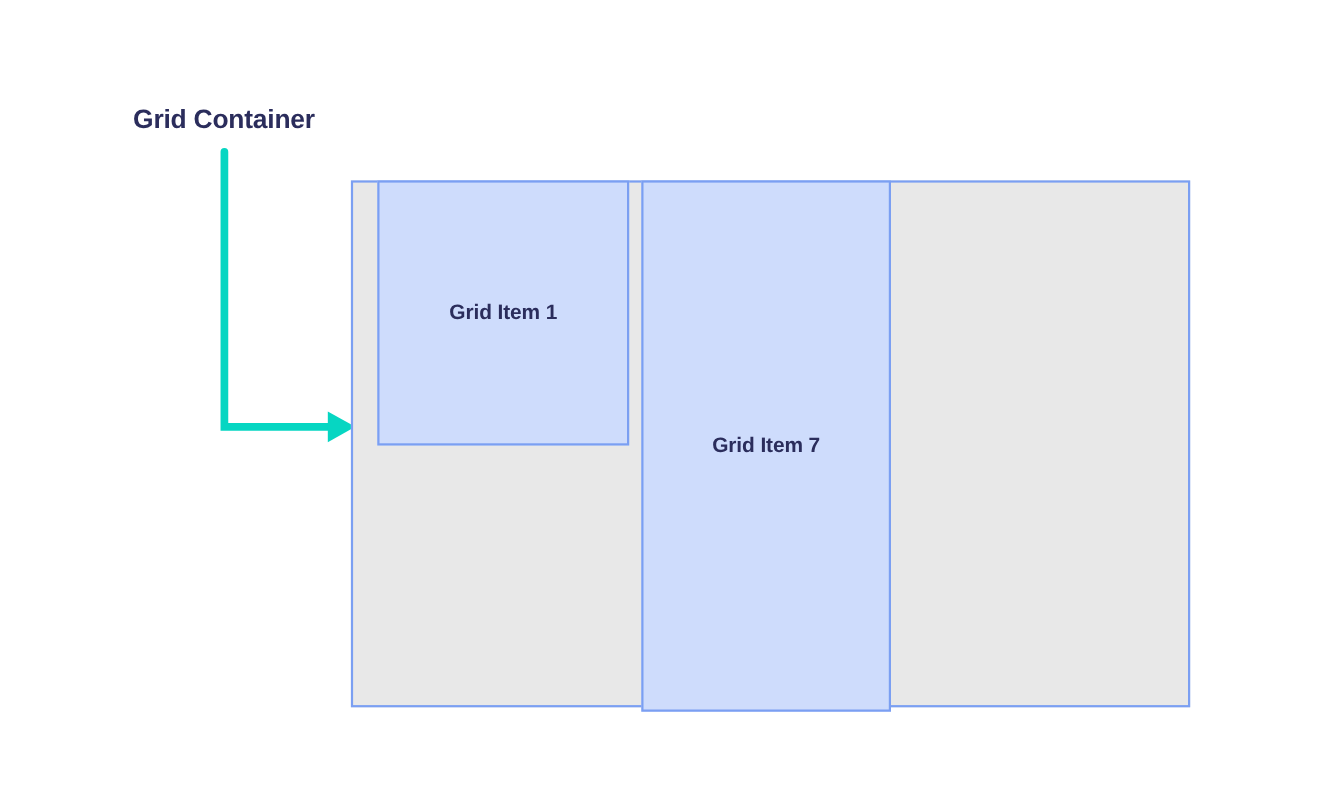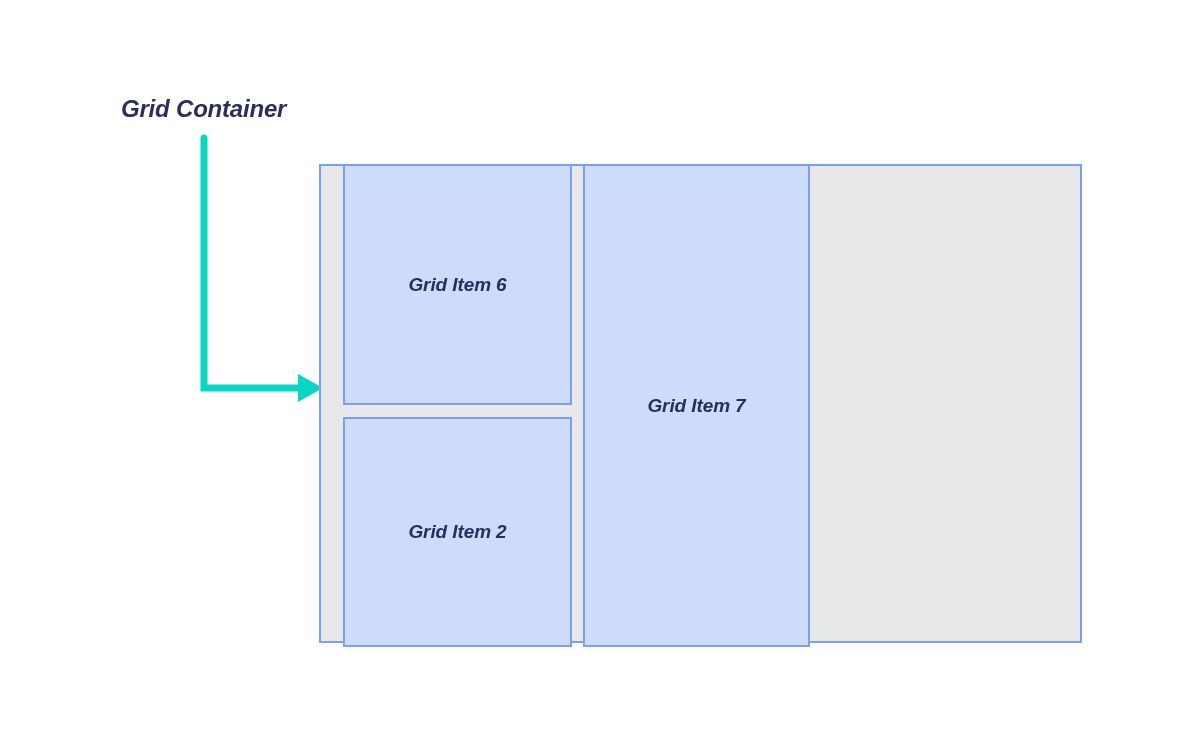--- a/index.html
+++ b/index.html
@@ -10,21 +10,20 @@
     width: 1200px;
     height: 733px;
     background: #ffffff;
     font-family: "Liberation Sans", sans-serif;
     overflow: hidden;
   }
   #stage {
     position: relative;
     width: 1200px;
     height: 534px;
-    font-style: italic;
   }
 
   
   #diagram-title {
     position: absolute;
     left: 121px;
     top: 95px;
     font-size: 24px;
     font-weight: bold;
     color: #2b2d5c;
@@ -101,25 +100,22 @@
   <div id="diagram-title">Grid Container</div>
 
   <svg id="annotation-arrow" viewBox="0 0 140 280" width="140" height="280" xmlns="http://www.w3.org/2000/svg">
     <path d="M 14 10 L 14 260 L 112 260" fill="none" stroke="#06d6c2" stroke-width="7" stroke-linecap="round" stroke-linejoin="miter"></path>
     <path d="M 108 246 L 133 260 L 108 274 Z" fill="#06d6c2"></path>
   </svg>
 
   <div id="grid-container">
 
     <div class="grid-item" id="grid-item-1">
-      <span class="item-label">Grid Item 6</span>
+      <span class="item-label">Grid Item 1</span>
     </div>
 
-    <div class="grid-item" id="grid-item-2">
-      <span class="item-label">Grid Item 2</span>
-    </div>
 
     <div class="grid-item" id="grid-item-3">
       <span class="item-label">Grid Item 7</span>
     </div>
 
   </div>
 </div>
 
 </body></html>

